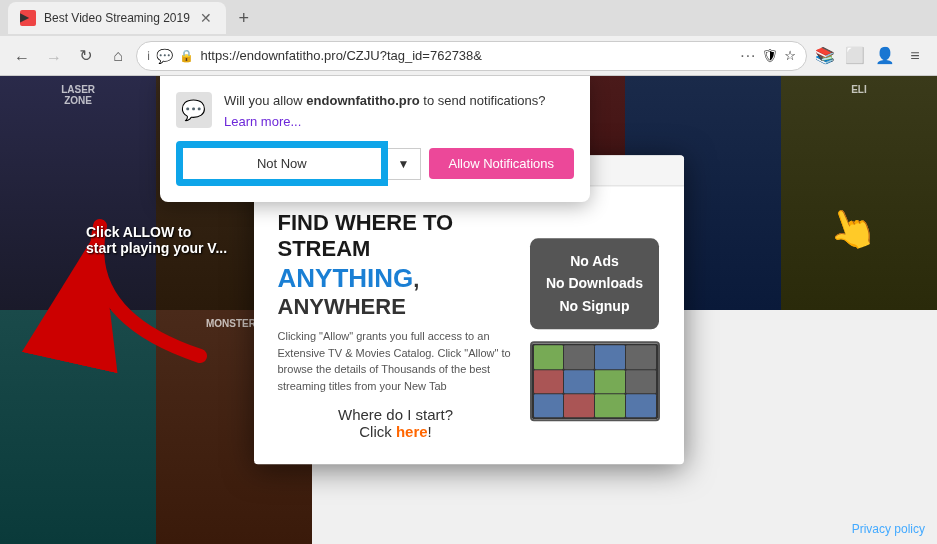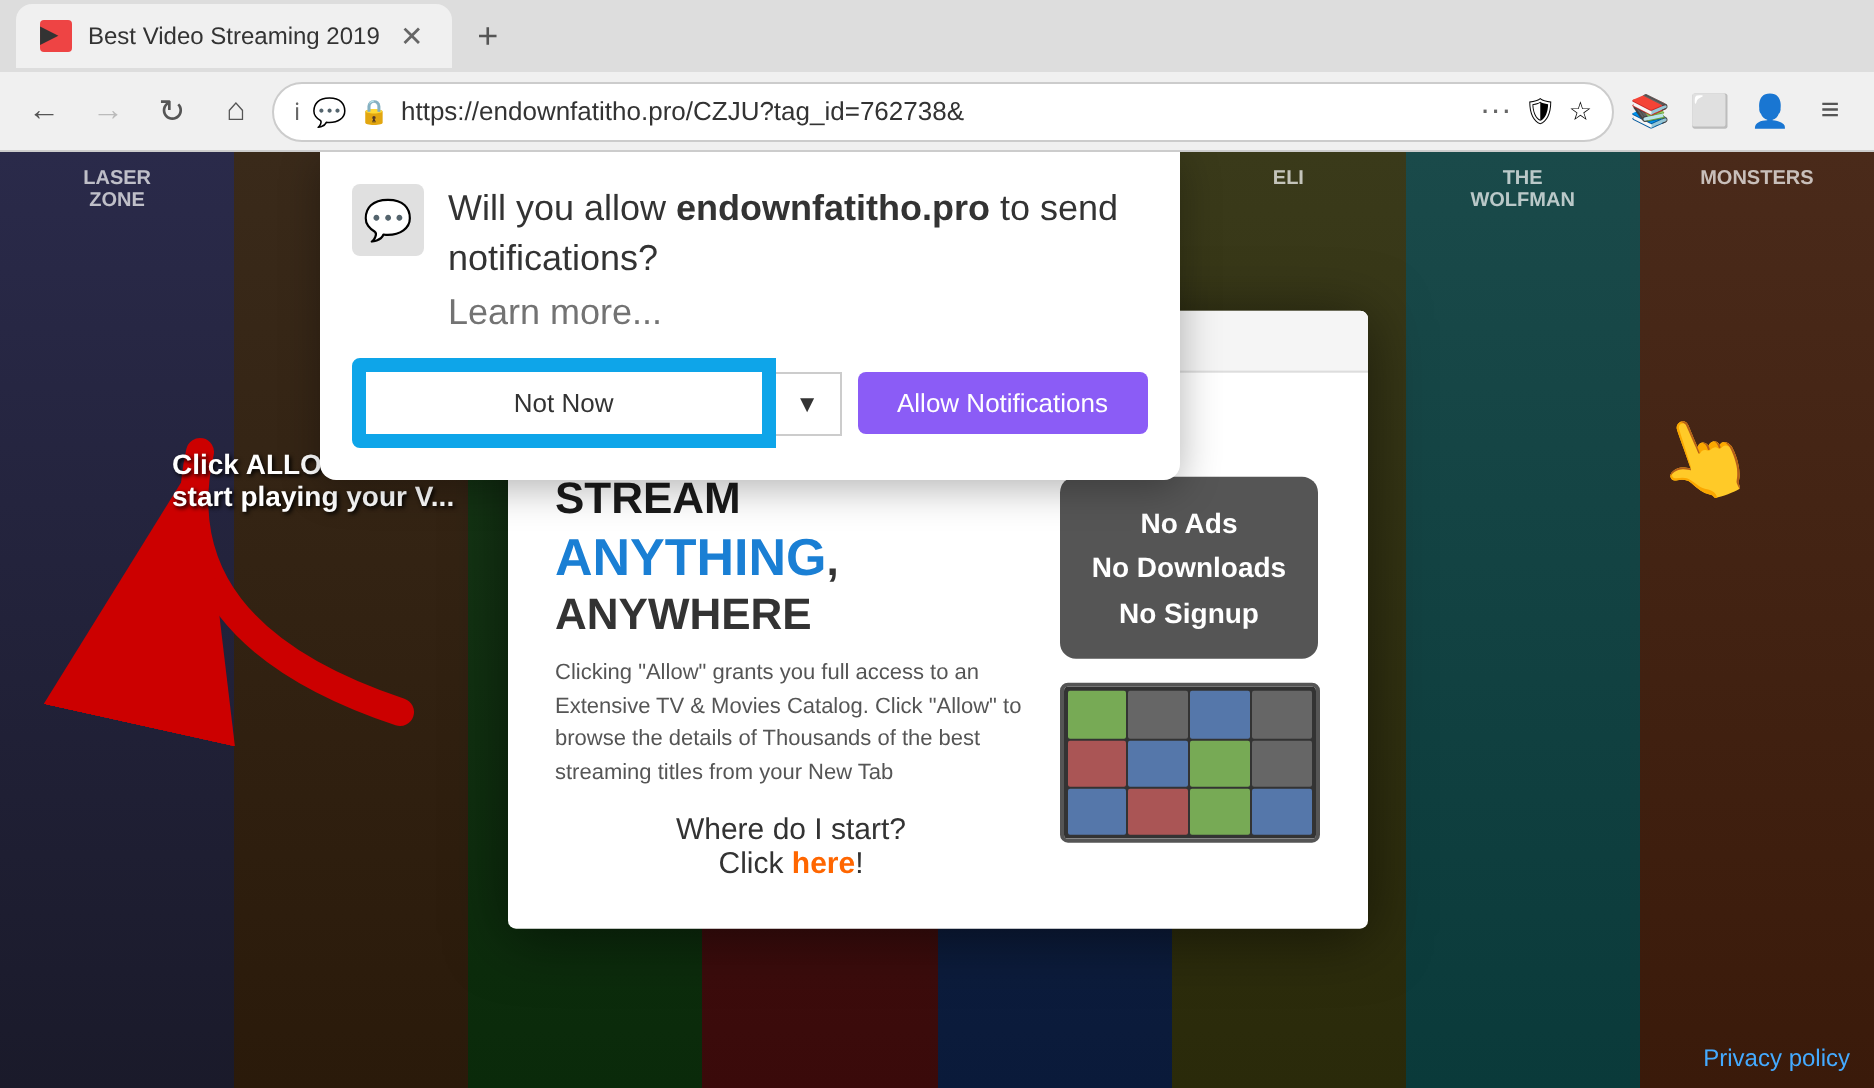--- a/index.html
+++ b/index.html
@@ -166,33 +166,33 @@
       border-radius: 4px;
       display: flex;
       align-items: center;
       justify-content: center;
       font-size: 20px;
       color: #555;
       flex-shrink: 0;
     }
 
     .notif-text {
-      font-size: 18px;
+      font-size: 13px;
       color: #333;
       line-height: 1.4;
     }
 
     .notif-text strong {
       font-weight: bold;
     }
 
     .notif-learn-more {
-      color: #737373;
+      color: #6d28d9;
       text-decoration: none;
-      font-size: 18px;
+      font-size: 13px;
       display: block;
       margin-top: 4px;
     }
 
     .notif-buttons {
       display: flex;
       align-items: center;
       gap: 0;
       margin-top: 4px;
     }
@@ -215,21 +215,21 @@
       border-left: none;
       background: white;
       font-size: 12px;
       cursor: pointer;
       color: #333;
     }
 
     .btn-allow {
       padding: 8px 20px;
       border: none;
-      background: #8b5cf6;
+      background: #ec4899;
       color: white;
       border-radius: 4px;
       font-size: 13px;
       cursor: pointer;
       margin-left: 8px;
     }
 
     
     .website-message {
       position: absolute;
@@ -362,21 +362,21 @@
       z-index: 70;
       text-shadow: 1px 1px 2px black;
       margin-left: 46px;
     }
 
     
     .bg-overlay {
       position: absolute;
       top: 0; left: 0; right: 0; bottom: 0;
       display: grid;
-      grid-template-columns: repeat(8, 1fr);
+      grid-template-columns: repeat(6, 1fr);
       z-index: 1;
     }
 
     .poster-item {
       height: 100%;
       overflow: hidden;
     }
 
     .poster-1 { background: linear-gradient(180deg, #2a2a4a 0%, #1a1a2a 100%); }
     .poster-2 { background: linear-gradient(180deg, #3a2a1a 0%, #2a1a0a 100%); }

